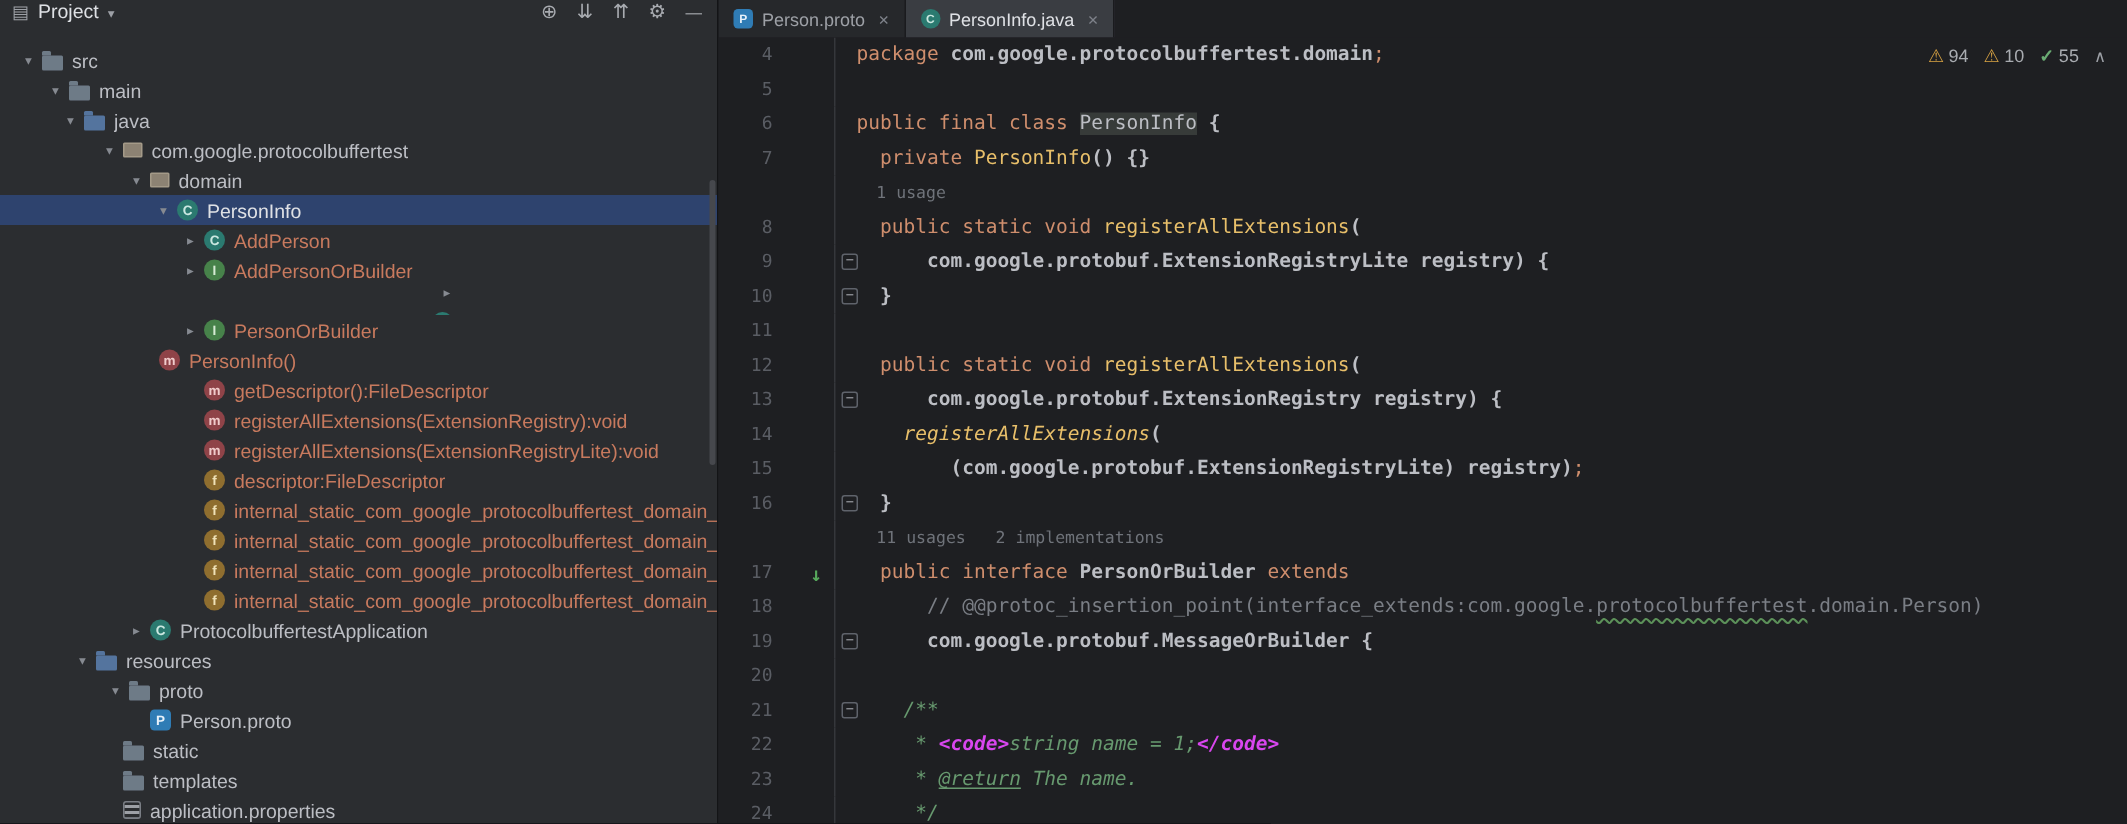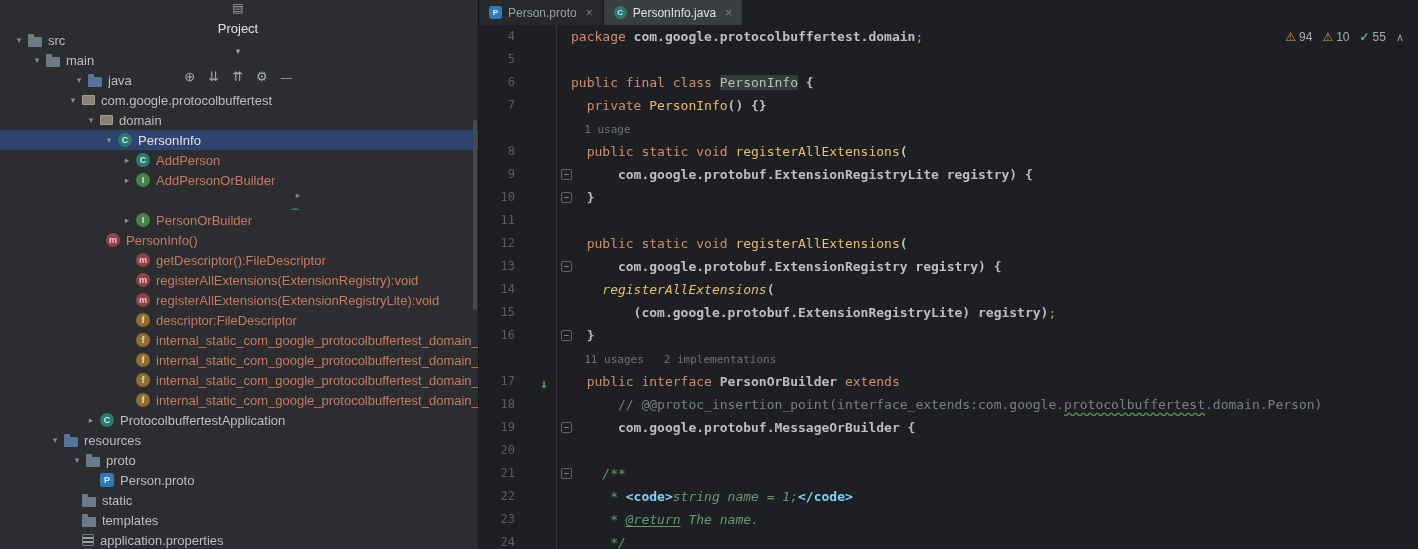--- a/index.html
+++ b/index.html
@@ -3,22 +3,22 @@
 <meta charset="utf-8">
 <style>
   html,body{margin:0;padding:0;background:#101113;}
   *{box-sizing:border-box;}
   .app{width:1418px;height:549px;display:flex;overflow:hidden;background:#1E1F22;
        font-family:"Liberation Sans",sans-serif;position:relative;}
 
   
   .project-panel{flex:0 0 479px;width:479px;background:#2B2D30;border-right:1px solid #131416;
                  display:flex;flex-direction:column;position:relative;overflow:hidden;}
-  .panel-header{height:26px;display:flex;align-items:center;padding:0 10px 0 8px;gap:6px;
-                color:#DFE1E5;font-size:13px;flex-direction:column;}
+  .panel-header{height:26px;display:flex;align-items:flex-start;padding:0 10px 0 8px;gap:6px;
+                color:#DFE1E5;font-size:13px;}
   .ph-icon::before{content:"▤";color:#9DA0A6;font-size:12px;}
   .ph-caret::before{content:"▾";color:#9DA0A6;font-size:9px;}
   .ph-spacer{flex:1;}
   .ph-tools{display:flex;gap:13px;color:#A8ABB0;font-size:13px;align-items:center;}
   .tool{cursor:default;}
   .tool-locate::before{content:"⊕";}
   .tool-expand-all::before{content:"⇊";}
   .tool-collapse-all::before{content:"⇈";}
   .tool-settings::before{content:"⚙";}
   .tool-hide::before{content:"—";font-size:11px;}
@@ -83,21 +83,21 @@
 
   
   .s-kw{color:#CF8E6D;}
   .s-d{color:#BCBEC4;font-weight:bold;}
   .s-m{color:#E8BF6A;}
   .s-mi{color:#E8BF6A;font-style:italic;}
   .s-c{color:#7A7E85;}
   .s-ct{color:#7A7E85;text-decoration:underline;text-decoration-style:wavy;
         text-decoration-color:#5C9159;text-underline-offset:3px;}
   .s-doc{color:#67996F;font-style:italic;}
-  .s-doct{color:#7dd3fc;font-weight:bold;}
+  .s-doct{color:#d946ef;font-style:italic;font-weight:bold;}
   .s-docu{color:#67996F;font-style:italic;text-decoration:underline;text-underline-offset:2px;}
   .s-sc{color:#CF8E6D;}
   .s-hl{color:#BCBEC4;background:#373B39;}
   .s-hint{color:#6F737A;font-size:11px;}
 
   
   .inspections{position:absolute;top:5px;right:14px;display:flex;align-items:center;gap:10px;
                font-family:"Liberation Sans",sans-serif;font-size:12px;color:#A8ABB0;}
   .insp-item{display:flex;align-items:center;gap:3px;}
   .icon-warning::before{content:"⚠";color:#D9A343;font-size:12px;}
@@ -127,21 +127,21 @@
         <div class="trow" style="padding-left: 10px;">
           <span class="chev down"></span>
           <span class="ticon folder"></span>
           <span class="tlabel">src</span>
         </div>
         <div class="trow" style="padding-left: 28px;">
           <span class="chev down"></span>
           <span class="ticon folder"></span>
           <span class="tlabel">main</span>
         </div>
-        <div class="trow" style="padding-left: 70px; align-items: center;">
+        <div class="trow" style="padding-left: 38px; align-items: center;">
           <span class="chev down"></span>
           <span class="ticon folder folder-source"></span>
           <span class="tlabel">java</span>
         </div>
         <div class="trow" style="padding-left: 64px;">
           <span class="chev down"></span>
           <span class="ticon pkg"></span>
           <span class="tlabel">com.google.protocolbuffertest</span>
         </div>
         <div class="trow" style="padding-left: 82px;">

